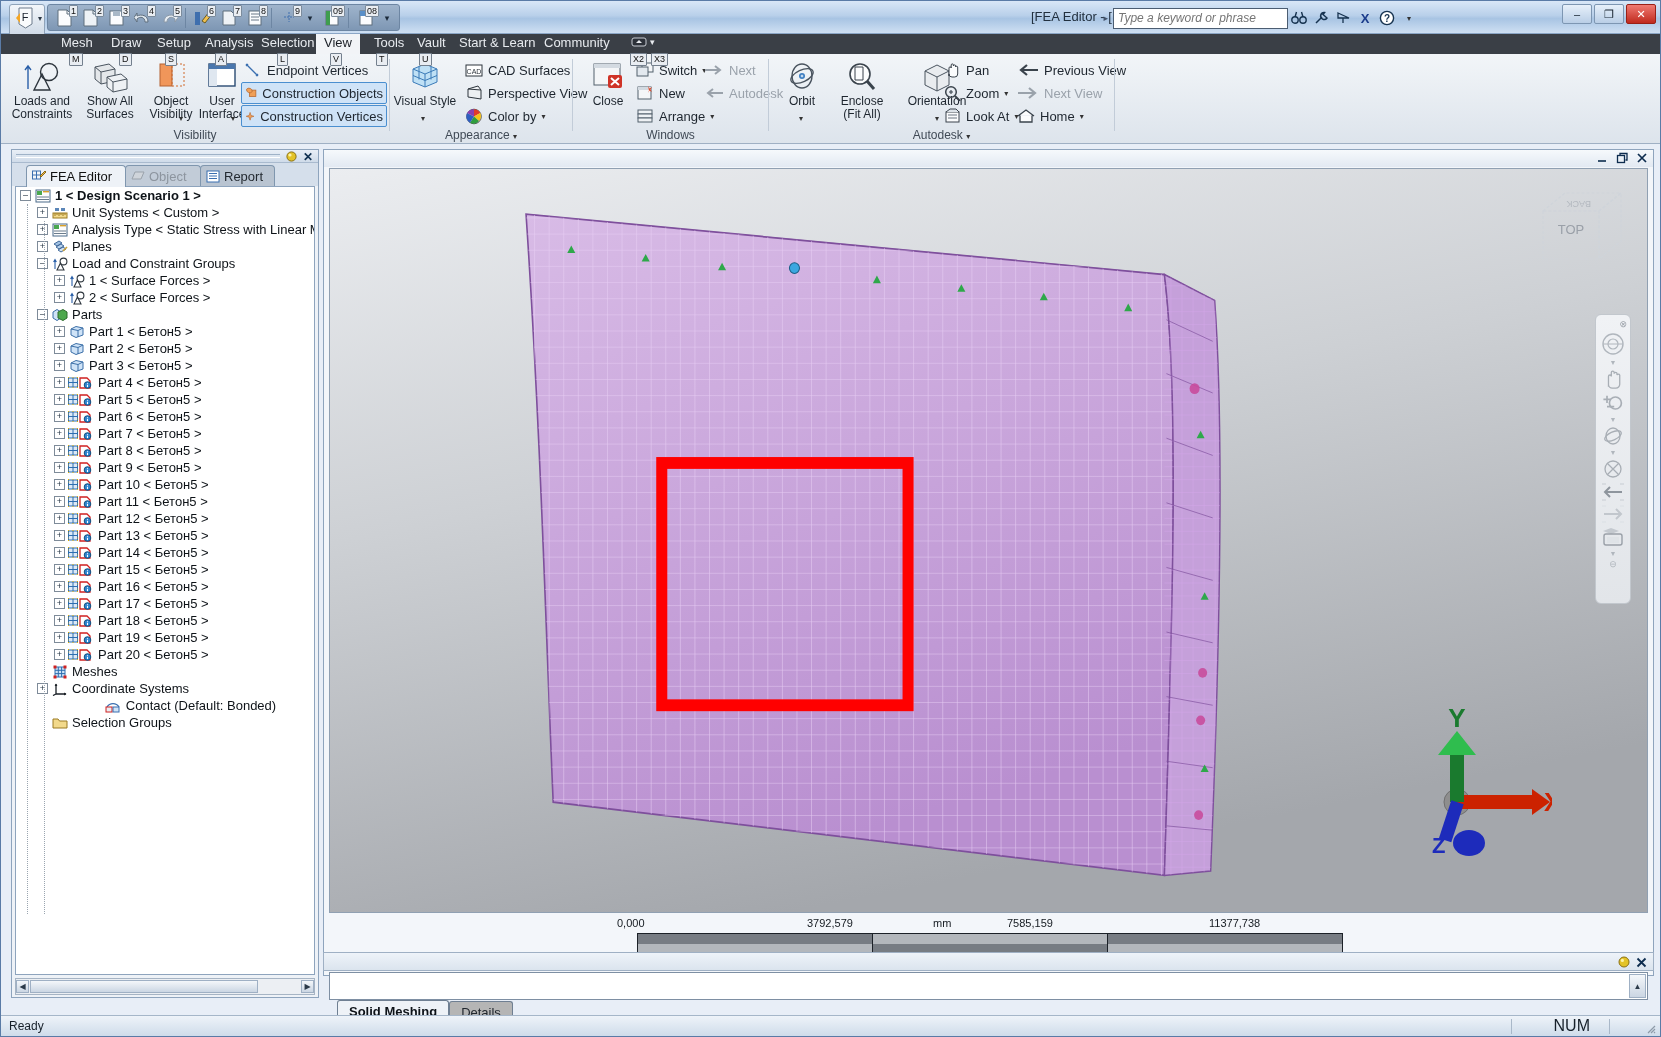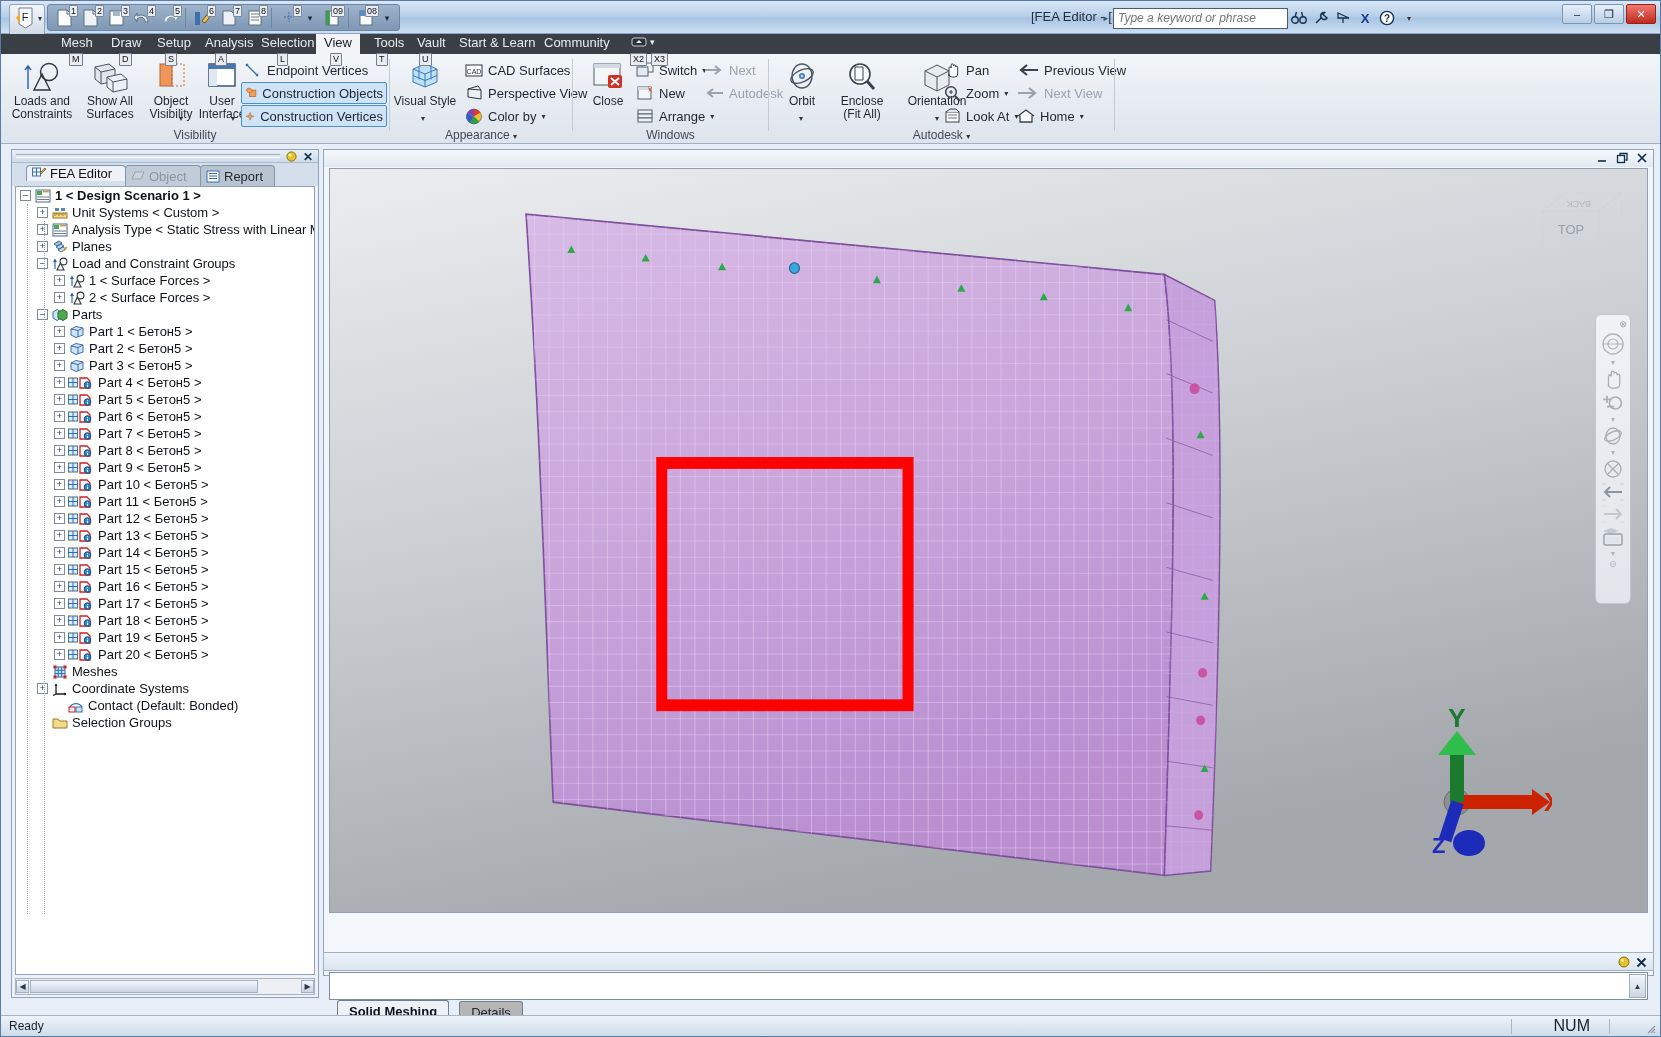--- a/index.html
+++ b/index.html
@@ -89,21 +89,21 @@
   .gripline2 { position:absolute; left:4px; right:38px; top:7px; height:1px; background:#fff; }
   #browser-autohide { position:absolute; right:19px; top:0px; width:15px; height:13px;
      display:flex; align-items:center; justify-content:center; cursor:pointer; }
   #browser-close { position:absolute; right:3px; top:0px; width:14px; height:13px;
      display:flex; align-items:center; justify-content:center; font-weight:bold;
      font-size:12px; color:#103050; cursor:pointer; }
   #btabs { height:23px; position:relative; background:#d5dfeb; }
   .btab { position:absolute; top:2px; height:21px; display:flex; align-items:center; gap:4px;
      padding:0 7px 0 5px; font-size:13px; border:1px solid #7f96ae;
      border-bottom:none; border-radius:4px 4px 0 0; cursor:pointer; }
-  .btab.active { background:#eef2f7; color:#111; font-weight:normal; z-index:3; height:16px; top:2px;}
+  .btab.active { background:#eef2f7; color:#111; font-weight:normal; z-index:3; height:22px; top:2px;}
   .btab.inact { background:#c2ccd8; color:#8d959f; }
   .btab.inact2 { background:#b9c4d1; color:#242a31; }
   #tree { position:absolute; left:3px; right:3px; top:36px; bottom:22px; background:#fff;
      border:1px solid #8ea4bd; overflow:hidden; }
   .tnode { position:relative; height:17px; display:flex; align-items:center;
      font-size:13px; color:#0e1318; white-space:nowrap; }
   .tnode .exp { width:11px; height:11px; border:1px solid #7e8b99; background:#fff;
      font-size:9px; line-height:9px; text-align:center; color:#2b3a49; margin-right:3px;
      cursor:pointer; flex:0 0 auto; }
   .tnode .nob { width:11px; margin-right:3px; flex:0 0 auto;}
@@ -148,21 +148,21 @@
   #rw-head .mdib { position:absolute; top:2px; }
   #rw-body { position:absolute; left:6px; right:6px; top:-2px; height:28px; background:#fff;
      border:1px solid #7e8fa3; }
   #rw-scrollup { position:absolute; right:1px; top:1px; width:17px; height:24px;
      background:linear-gradient(180deg,#f4f7fa,#cbd6e3); border:1px solid #9fb0c4;
      display:flex; align-items:center; justify-content:center; font-size:8px; color:#2c3a49; cursor:pointer;}
   #rw-tabs { position:absolute; left:14px; top:26px; height:22px; display:flex; align-items:flex-end; }
   .rwtab { height:21px; display:flex; align-items:center; padding:0 11px; font-size:13px;
      border:1px solid #6f7f92; border-bottom:none; border-radius:3px 3px 0 0; cursor:pointer; }
   .rwtab.active { background:#eef2f7; color:#0d1218; font-weight:bold; height:22px; }
-  .rwtab.inact { background:#b5b5b5; color:#20262d; margin-left:10px; }
+  .rwtab.inact { background:#b5b5b5; color:#20262d; margin-left:0; }
 
   
   #statusbar { position:absolute; left:0; right:0; bottom:0; height:21px;
      background:linear-gradient(180deg,#eef3f9,#cfdcea); border-top:1px solid #a5b6c9;
      display:flex; align-items:center; }
   #status-ready { margin-left:8px; font-size:12px; color:#17202a; }
   #status-num { position:absolute; right:70px; font-size:16px; color:#17202a; }
   .stat-sep { position:absolute; width:1px; height:15px; background:#a9b8c9; top:3px; }
   #grip { position:absolute; right:4px; bottom:2px; width:12px; height:12px; }
 </style>
@@ -1064,21 +1064,21 @@
           <span class="exp">+</span>
           <span class="ico">
             <svg width="16" height="14" viewBox="0 0 16 14">
               <path d="M4 12 V2 M4 12 H14 M4 12 L1 13.5" stroke="#1a1f26" stroke-width="1.3" fill="none"></path>
               <path d="M2.6 4 L4 1.5 L5.4 4z" fill="#1a1f26"></path>
               <path d="M12 10.6 L14.5 12 L12 13.4z" fill="#1a1f26"></path>
             </svg>
           </span>
           <span>Coordinate Systems</span>
         </div>
-        <div class="tnode" style="padding-left: 37px;">
+        <div class="tnode" style="padding-left: 37px; justify-content: center;">
           <span class="nob"></span>
           <span class="ico">
             <svg width="16" height="14" viewBox="0 0 16 14">
               <path d="M2 8 a7 7 0 0 1 12 0" fill="none" stroke="#3a6fb0" stroke-width="1.2"></path>
               <rect x="1" y="8" width="6" height="5" fill="#e9edf2" stroke="#d02020"></rect>
               <rect x="8" y="8" width="6" height="5" fill="#cfe3f7" stroke="#3a6fb0"></rect>
             </svg>
           </span>
           <span>Contact (Default: Bonded)</span>
         </div>
@@ -1252,20 +1252,41 @@
         <rect x="48" y="35" width="14" height="60" fill="#1a7a2e"></rect>
         <path d="M36 48 l19 -24 19 24z" fill="#2fbd4e"></path>
         <rect x="49" y="95" width="13" height="40" transform="rotate(18 55 95)" fill="#1d2bbb"></rect>
         <ellipse cx="67" cy="136" rx="16" ry="13" fill="#1d2bbb"></ellipse>
         <text x="142" y="104" font-size="26" font-weight="bold" fill="#cc2200" font-family="Liberation Sans">X</text>
         <text x="55" y="20" font-size="26" font-weight="bold" fill="#1a7a2e" font-family="Liberation Sans" text-anchor="middle">Y</text>
         <text x="30" y="146" font-size="22" font-weight="bold" fill="#1d2bbb" font-family="Liberation Sans">Z</text>
       </svg>
     </div>
 
+    <div id="scalebar">
+      <div id="sb-labels">
+        <span style="left:288px">0,000</span>
+        <span style="left:478px">3792,579</span>
+        <span style="left:604px">mm</span>
+        <span style="left:678px">7585,159</span>
+        <span style="left:880px">11377,738</span>
+      </div>
+      <div id="sb-box">
+        <div class="sb-row">
+          <div class="sb-cell sb-dark"></div>
+          <div class="sb-cell sb-light"></div>
+          <div class="sb-cell sb-dark"></div>
+        </div>
+        <div class="sb-row">
+          <div class="sb-cell sb-light"></div>
+          <div class="sb-cell sb-dark"></div>
+          <div class="sb-cell sb-light"></div>
+        </div>
+      </div>
+    </div>
   </div>
 
   <div id="resultwin">
     <div id="rw-head">
       <div class="mdib" style="right:22px">
         <svg width="12" height="12" viewBox="0 0 12 12">
             <circle cx="6" cy="6" r="5" fill="#e3c328" stroke="#8a7012"></circle>
             <circle cx="4.4" cy="4.4" r="1.6" fill="#fdf2a8"></circle>
           </svg>
       </div>

